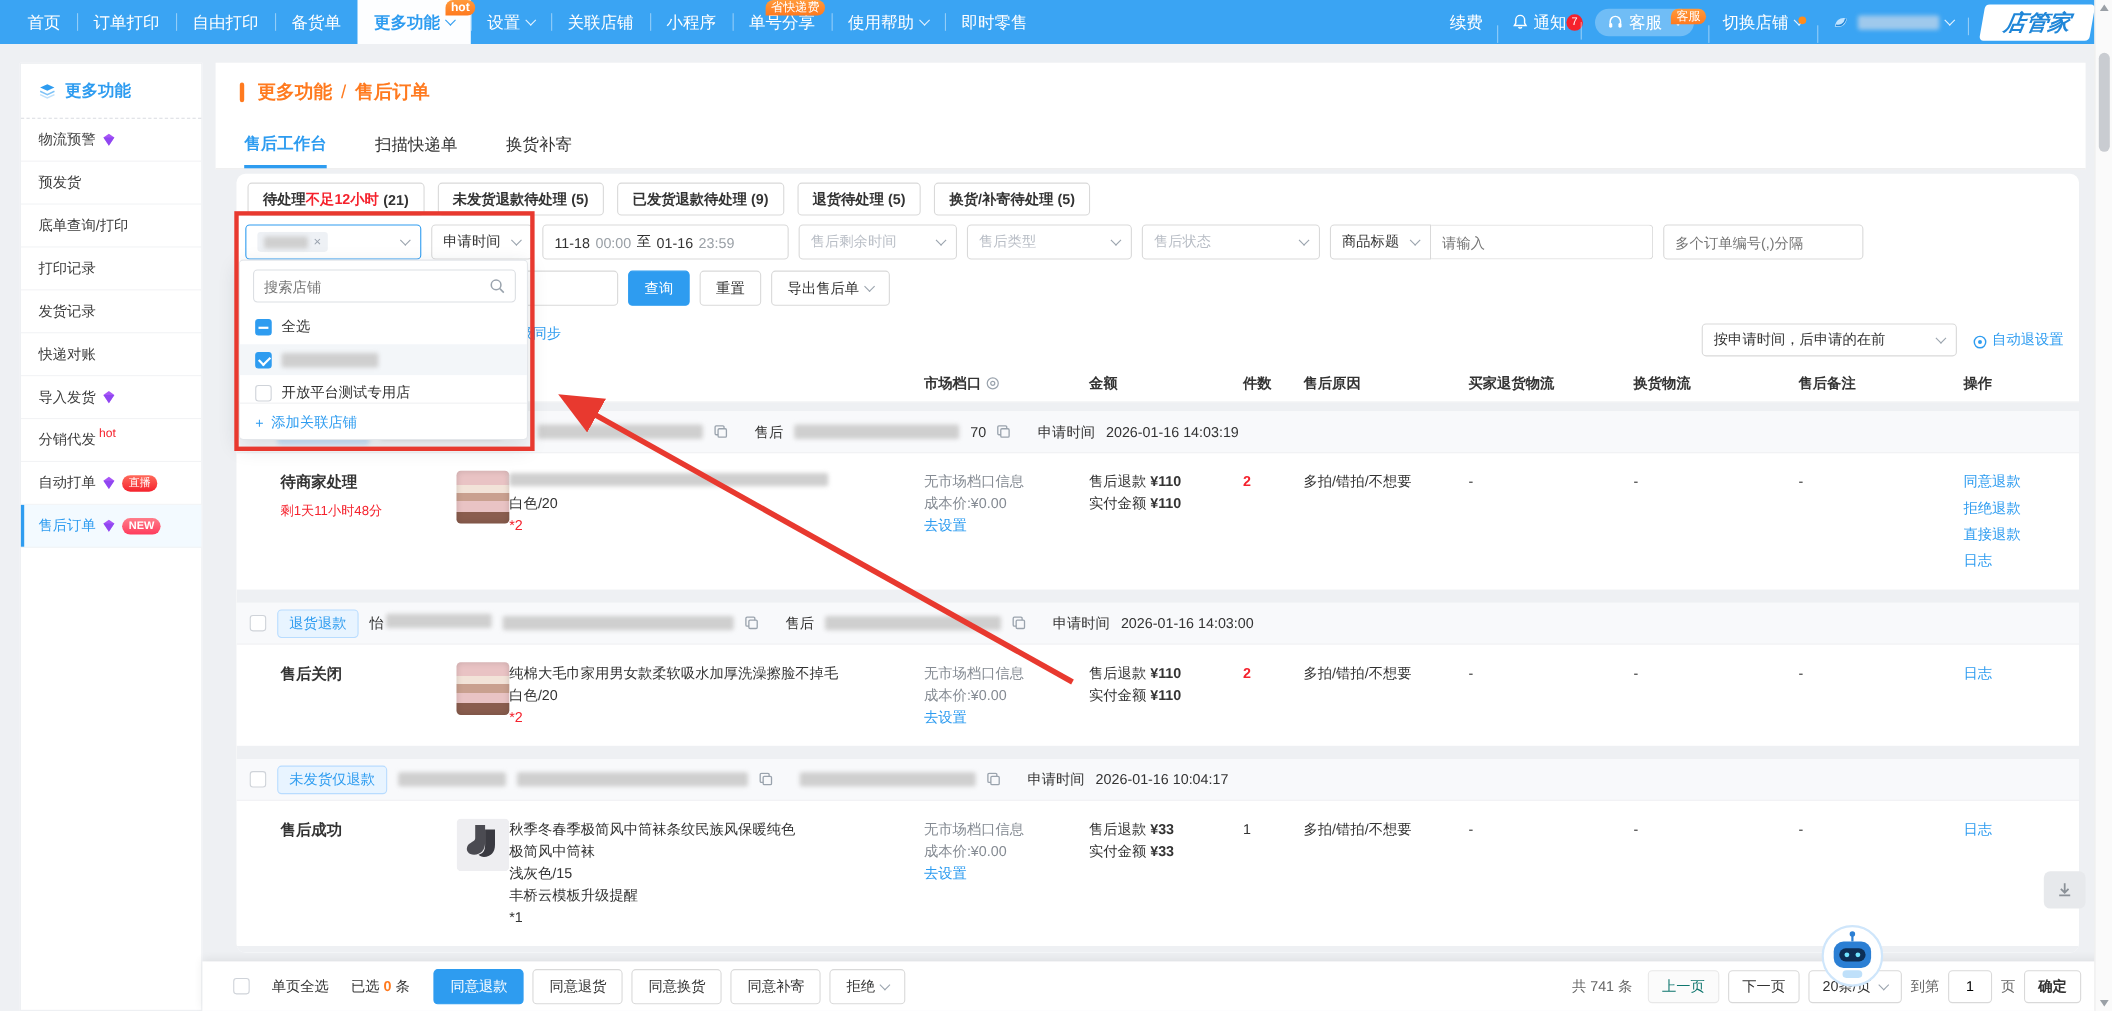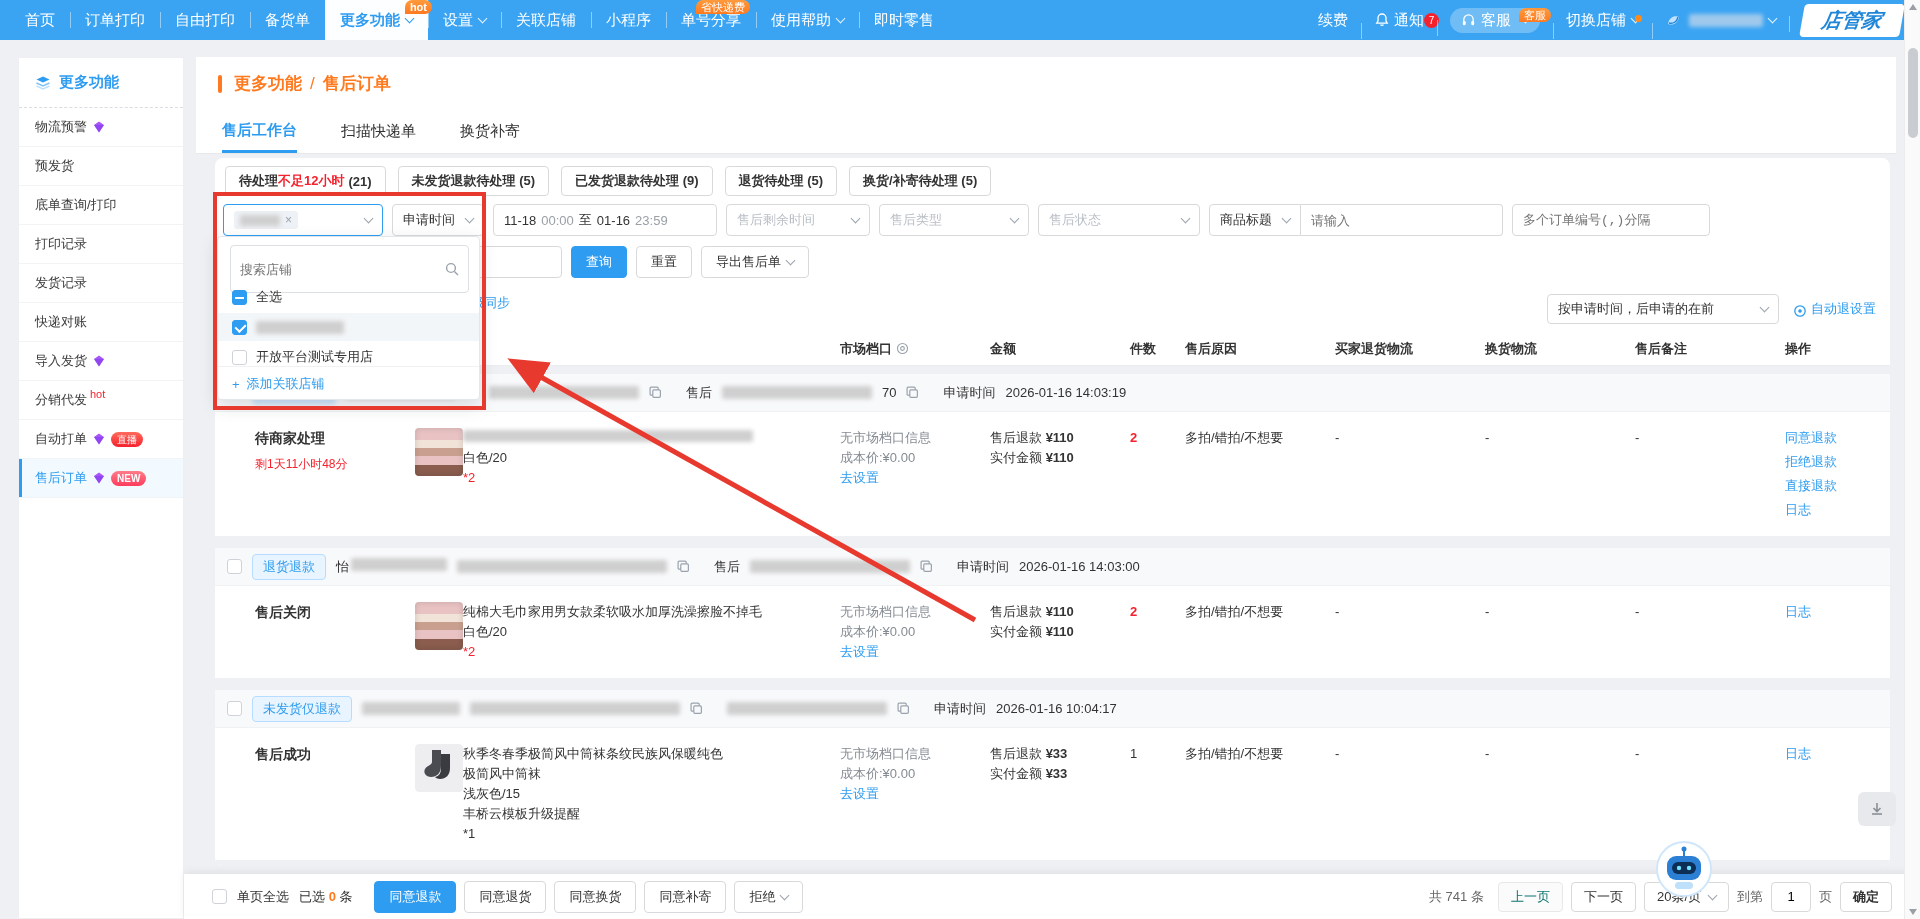--- a/index.html
+++ b/index.html
@@ -84,33 +84,33 @@
   .st-sub{font-size:12px;color:#f5222d;margin-top:6px}
   .prod{display:flex;gap:0}
   .thumb{width:48px;height:48px;border-radius:4px;flex:none;overflow:hidden}
   .thumb.towel{background:linear-gradient(180deg,#e9c3c4 0 26%,#f2e3d8 26% 42%,#c9a08f 42% 58%,#e9c3c4 58% 78%,#8a5d4e 78% 100%);box-shadow:inset 0 0 6px rgba(0,0,0,.15)}
   .gray{color:#858b93}
   .amt b{font-weight:bold}
   .acts{display:flex;flex-direction:column;gap:4px;align-items:flex-start}
 
   
   .panel{position:absolute;left:217px;top:236px;width:263px;height:164px;background:#fff;border:1px solid #e3e6ea;border-radius:4px;box-shadow:0 6px 18px rgba(31,45,61,.15);z-index:30}
-  .psearch{position:absolute;left:12px;top:8px;width:239px;height:48px;border:1px solid #dcdfe3;border-radius:4px;display:flex;align-items:center;padding:0 9px;gap:6px}
+  .psearch{position:absolute;left:12px;top:8px;width:239px;height:30px;border:1px solid #dcdfe3;border-radius:4px;display:flex;align-items:center;padding:0 9px;gap:6px}
   .psearch input{border:none;outline:none;flex:1;font-size:13px;font-family:inherit;color:#333}
   .prow{position:absolute;left:0;width:100%;height:28px;display:flex;align-items:center;gap:9px;padding:0 14px;font-size:13px;cursor:pointer}
   .prow.hl{background:#f3f6f9}
   .padd{position:absolute;left:0;bottom:6px;width:100%;display:flex;align-items:center;gap:7px;padding:0 14px;font-size:13px;color:#2e9cf0;border-top:1px solid #f0f1f3;padding-top:8px;cursor:pointer}
 
   
   .anno-box{position:absolute;left:213px;top:192px;width:273px;height:218px;border:4px solid #e8392f;z-index:40;pointer-events:none}
   .anno-svg{position:absolute;left:0;top:0;width:1920px;height:919px;z-index:45;pointer-events:none}
 
   
   .bottombar{position:absolute;left:184px;right:0;bottom:0;height:45px;background:#fff;box-shadow:0 -2px 8px rgba(0,0,0,.07);display:flex;align-items:center;padding:0 28px;z-index:50;font-size:13px}
-  .bb-left{display:flex;align-items:center;gap:10px}
+  .bb-left{display:flex;align-items:center;gap:20px}
   .bb-btns{display:flex;align-items:center;gap:8px;margin-left:22px}
   .bb-right{margin-left:auto;display:flex;align-items:center;gap:8px}
   .pg-input{width:40px;height:30px;border:1px solid #d9d9d9;border-radius:4px;text-align:center;font-size:13px;font-family:inherit}
   .perpage{gap:2px}
   .robot{position:absolute;left:1655px;top:840px;width:58px;height:58px;z-index:60;cursor:pointer}
 
   
   .scrollbar{position:absolute;right:0;top:0;width:16px;bottom:0;background:#fafafa;border-left:1px solid #ececec;z-index:80}
   .sb-thumb{position:absolute;left:3px;top:48px;width:10px;height:90px;background:#c9ccd1;border-radius:5px;cursor:pointer}
   .sb-arrow{position:absolute;left:4px;width:0;height:0;border-left:4px solid transparent;border-right:4px solid transparent}
@@ -336,21 +336,21 @@
       <span class="ph">售后状态</span>
         <span class="chev"></span>
     </div>
     <div style="display:flex">
       <div class="fbox sel" style="width:92px;border-radius:4px 0 0 4px">
         <span>商品标题</span>
           <span class="chev"></span>
       </div>
       <input class="fbox" style="width: 202px; border-left: none; border-radius: 0px 4px 4px 0px; outline: none;" placeholder="请输入">
     </div>
-    <input class="fbox" style="width: 198px; outline: none; font-family: Liberation Mono, monospace;" placeholder="多个订单编号(,)分隔">
+    <input class="fbox" style="width: 182px; outline: none;" placeholder="多个订单编号(,)分隔">
   </div>
 
   <div class="frow2">
     <input class="fbox" style="width: 172px; margin-left: 167px; outline: none;" placeholder="(,)分隔">
     <button class="btn primary">
         <span>查询</span>
       </button>
     <button class="btn">
         <span>重置</span>
       </button>

